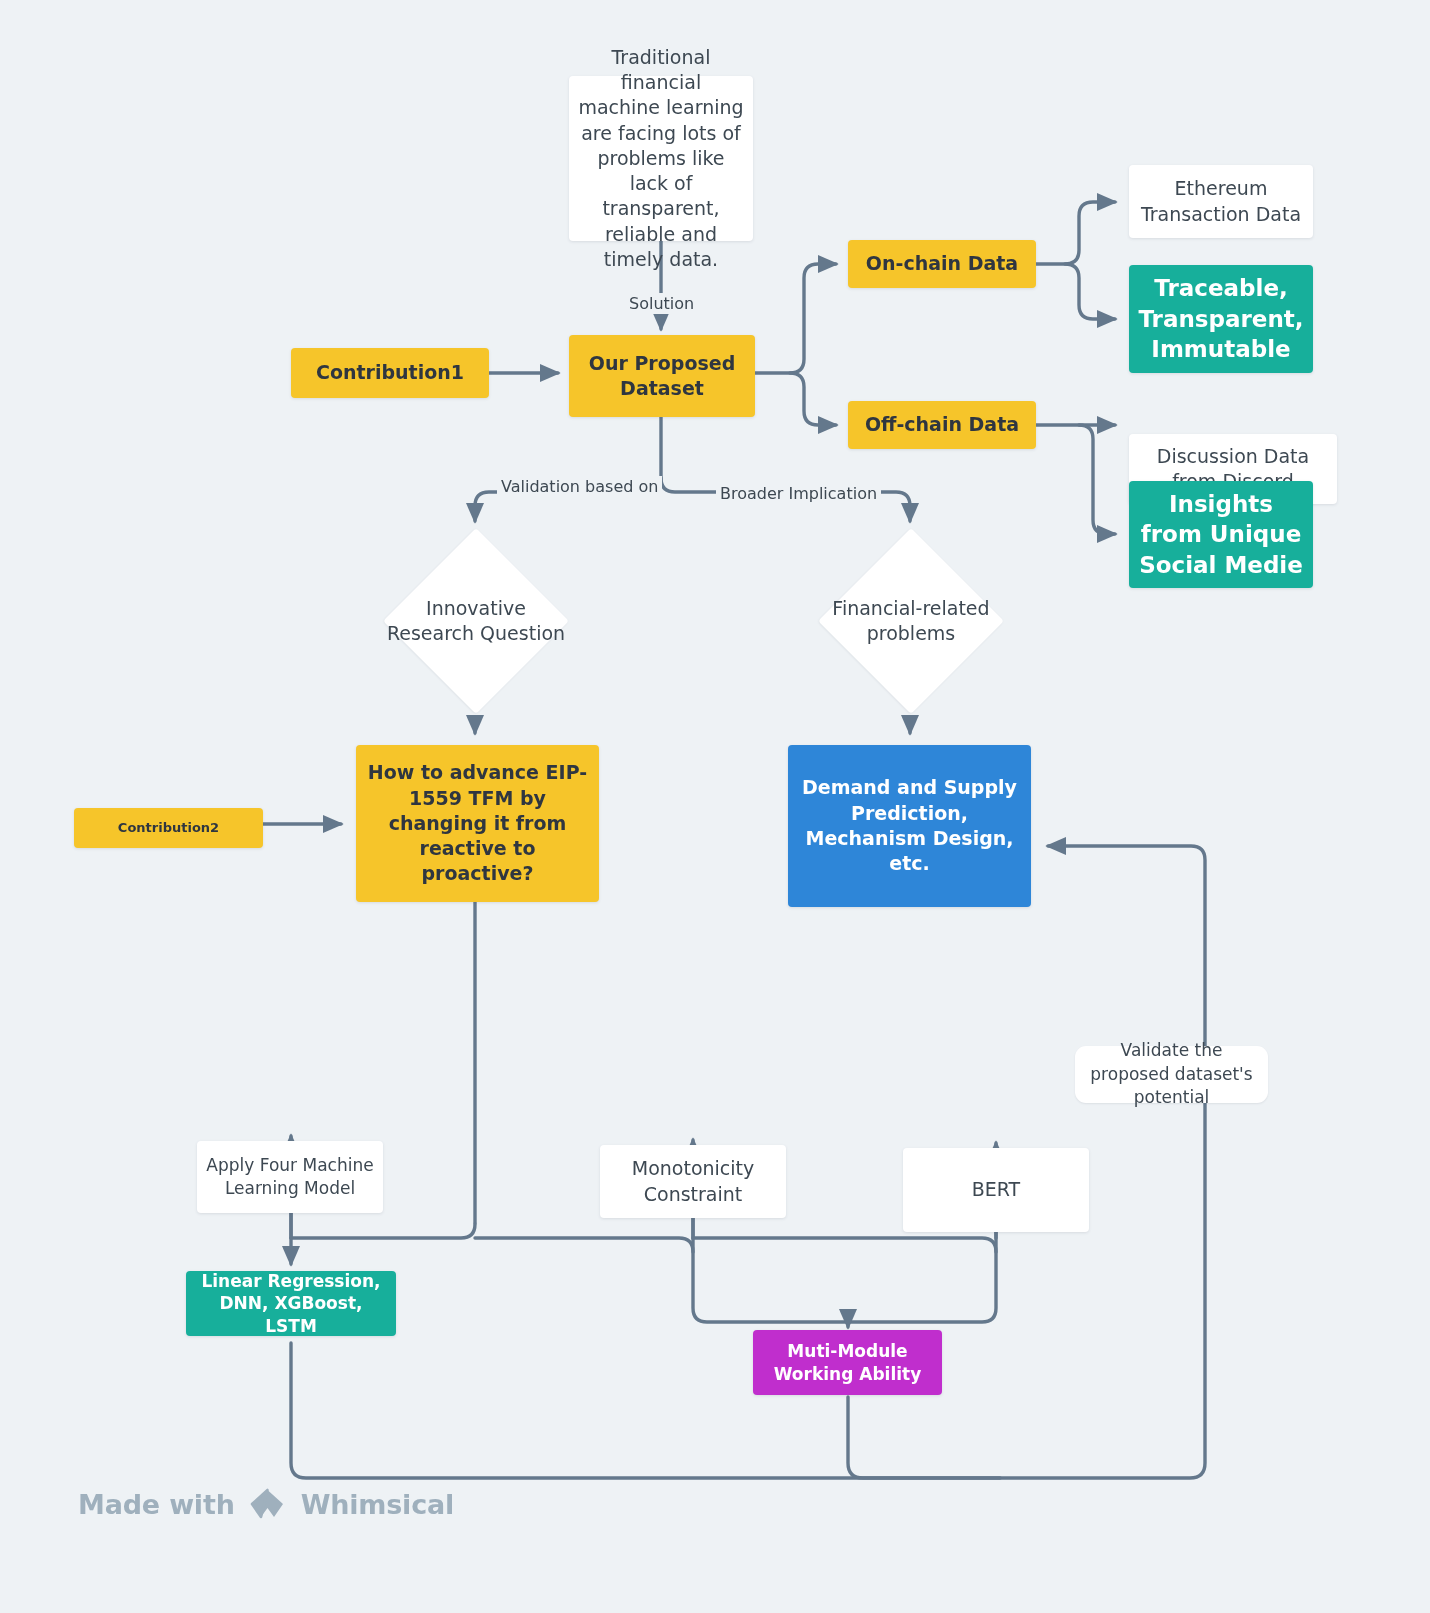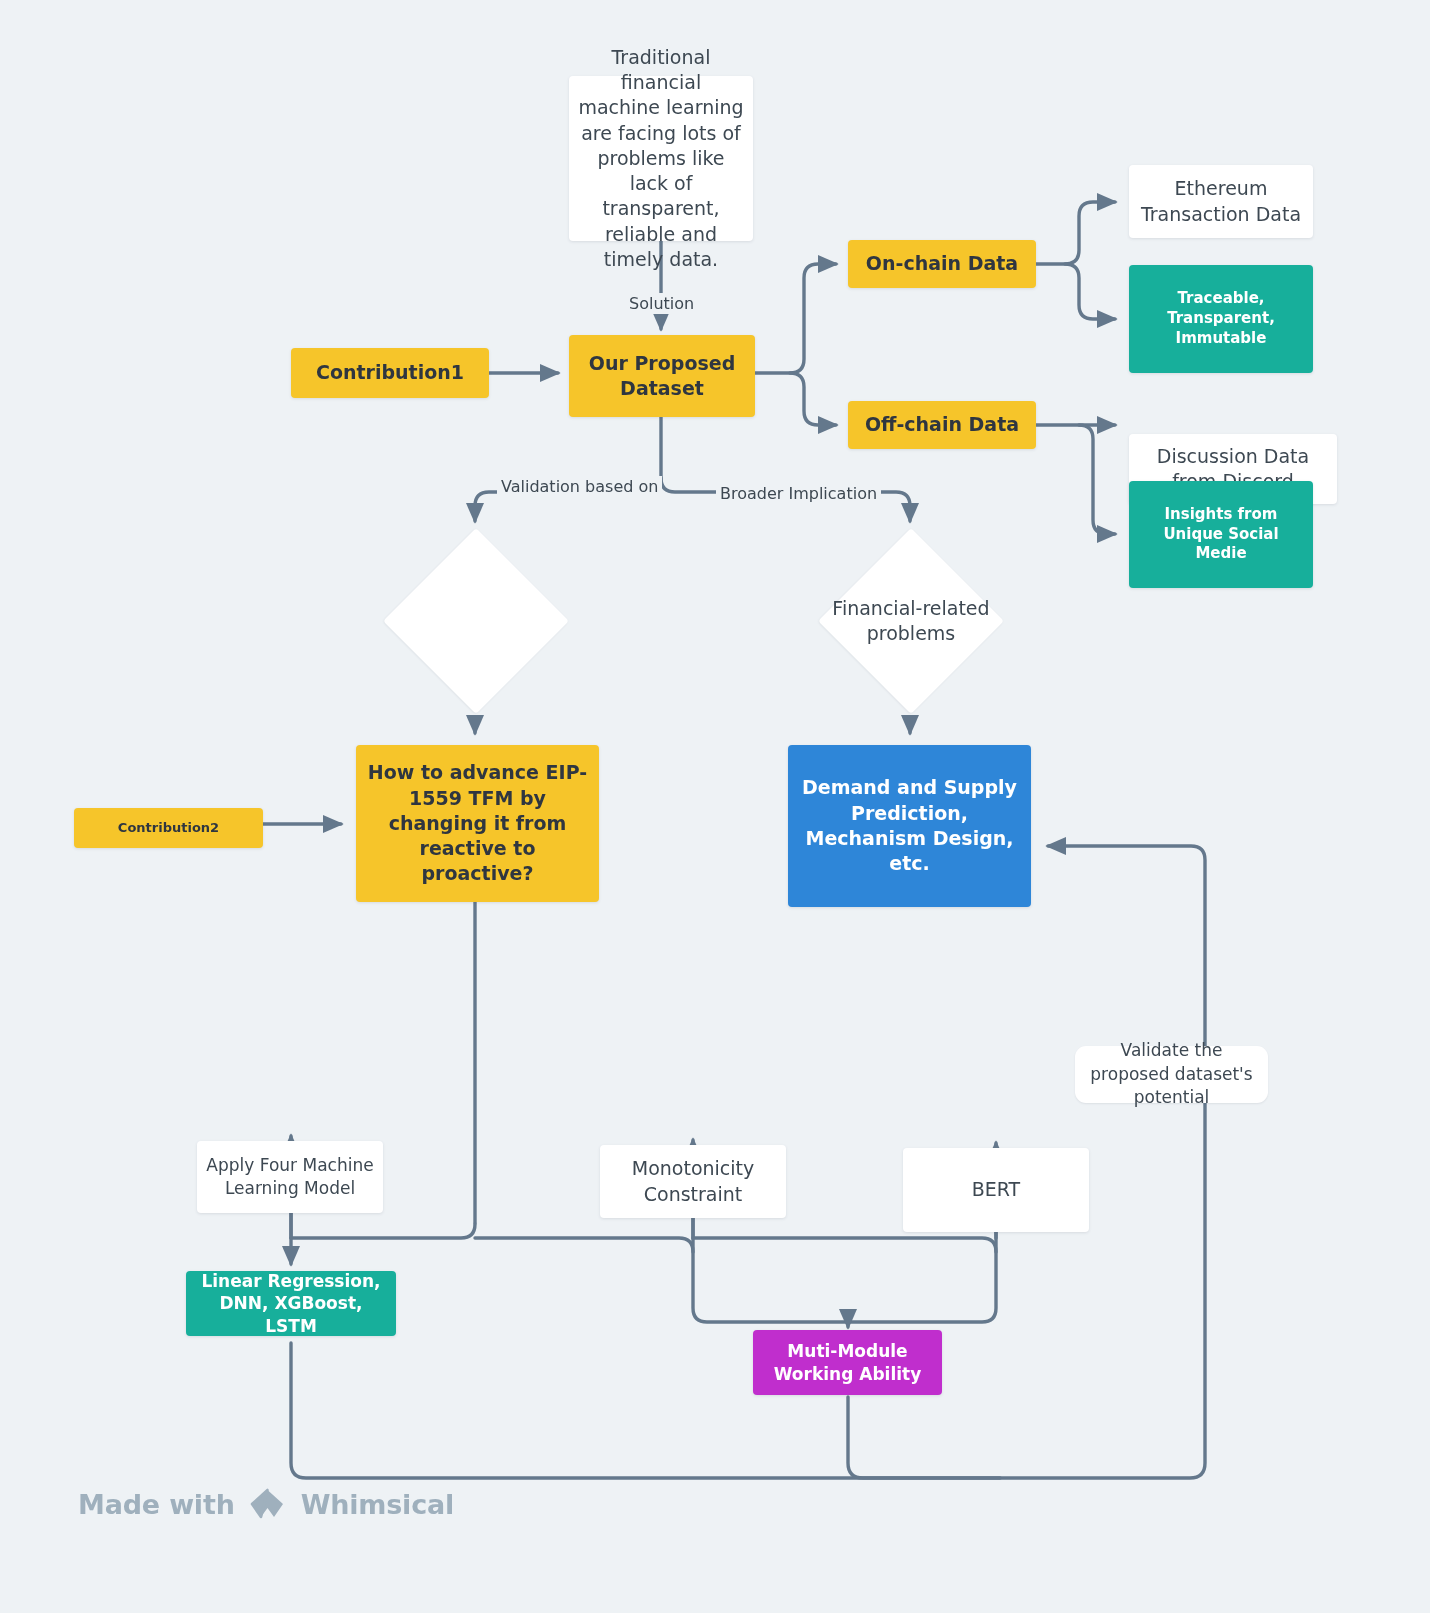--- a/index.html
+++ b/index.html
@@ -42,21 +42,21 @@
   }
   .n-yellow {
     background: #f6c52a;
     color: #2f3640;
     font-size: 19px;
     font-weight: 600;
   }
   .n-teal {
     background: #17af9b;
     color: #ffffff;
-    font-size: 15px;
+    font-size: 23px;
     font-weight: 700;
   }
   .n-blue {
     background: #2e86d8;
     color: #ffffff;
     font-size: 19px;
     font-weight: 700;
   }
   .n-purple {
     background: #c02ecd;
@@ -246,20 +246,21 @@
   <div class="elabel" style="left:497px; top:476px;">
     <span>Validation based on</span>
   </div>
 
   <div class="elabel" style="left:716px; top:483px;">
     <span>Broader Implication</span>
   </div>
 
   <div class="node n-diamond" style="left:383px; top:528px; width:186px; height:186px;">
     <span class="dia-shape"></span>
+    <span class="dia-text">Innovative Research Question</span>
   </div>
 
   <div class="node n-diamond" style="left:818px; top:528px; width:186px; height:186px;">
     <span class="dia-shape"></span>
     <span class="dia-text">Financial-related problems</span>
   </div>
 
   <div class="node n-yellow" style="left:74px; top:808px; width:189px; height:33px; font-size:13px;">
     <span>Contribution2</span>
   </div>

